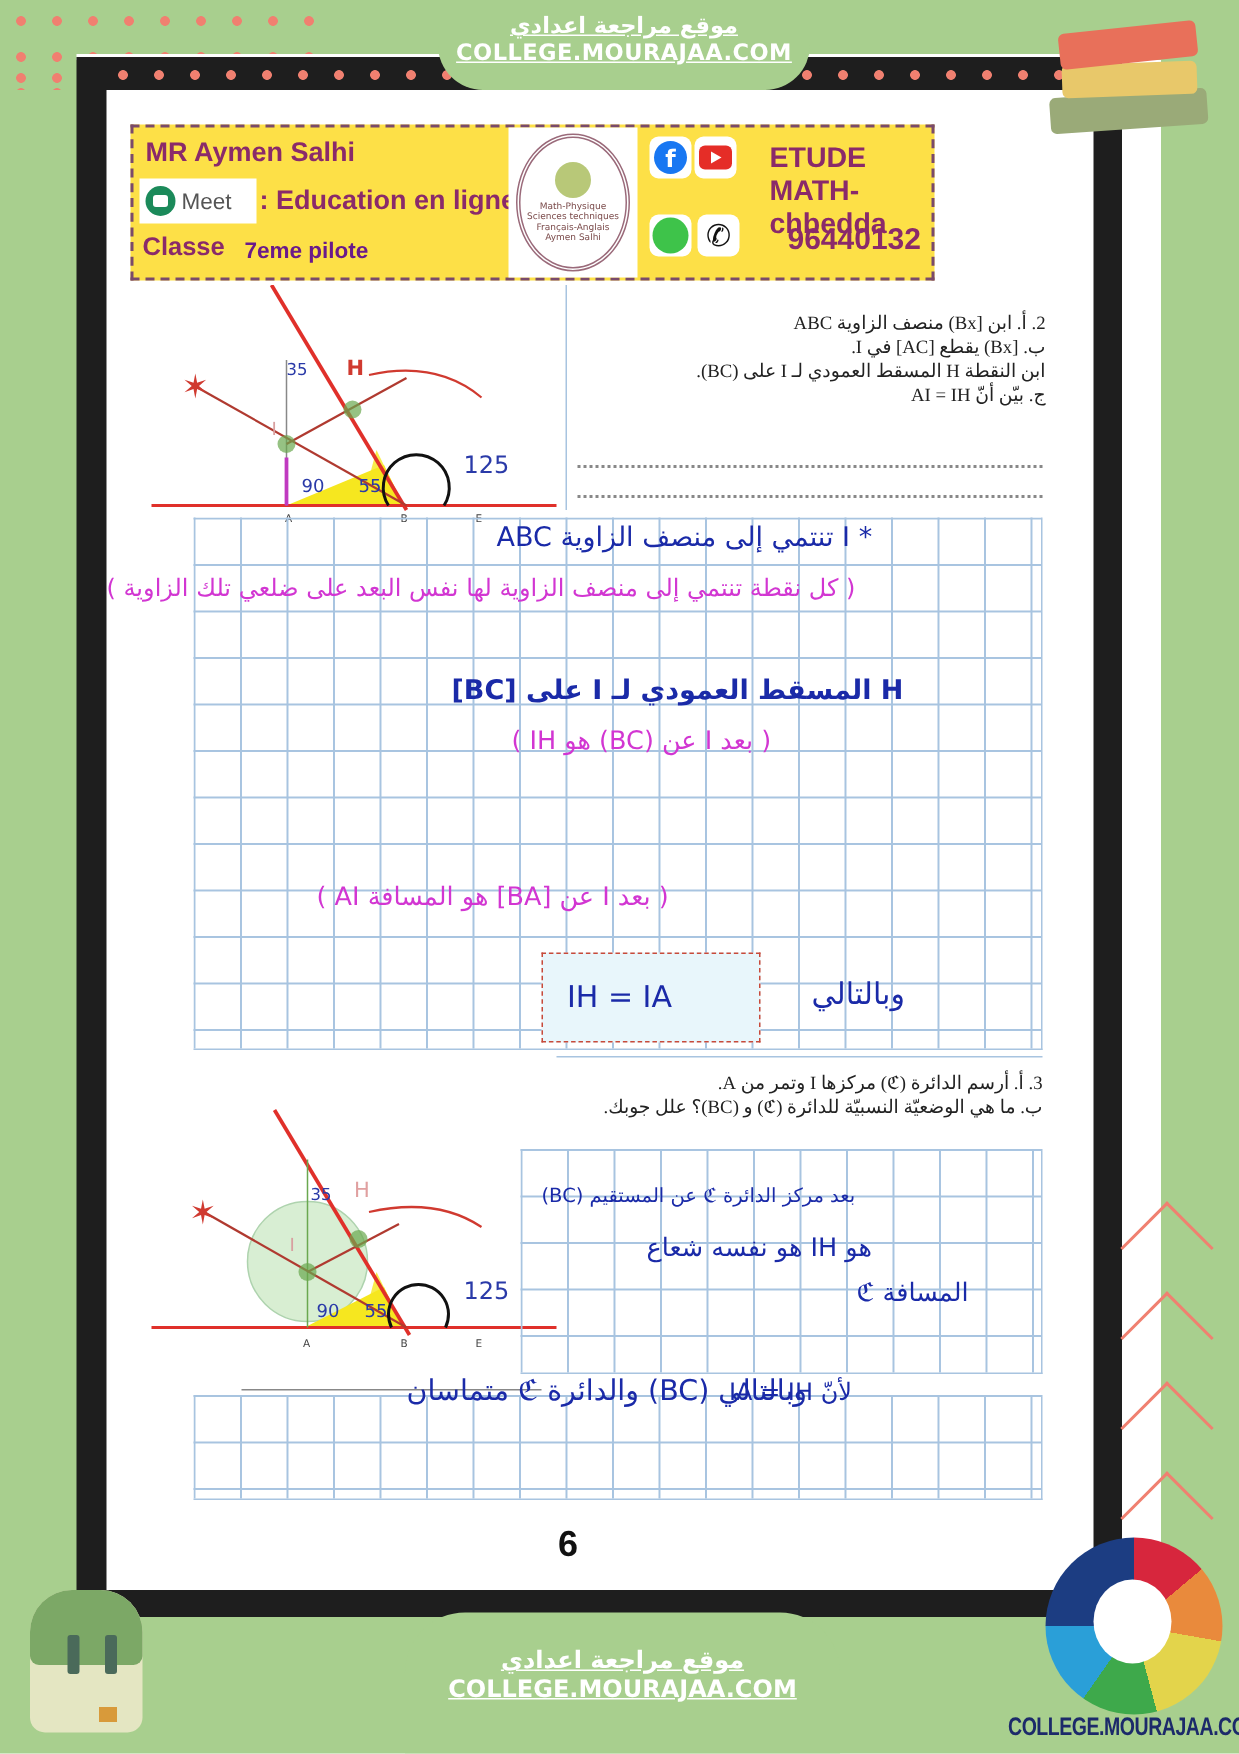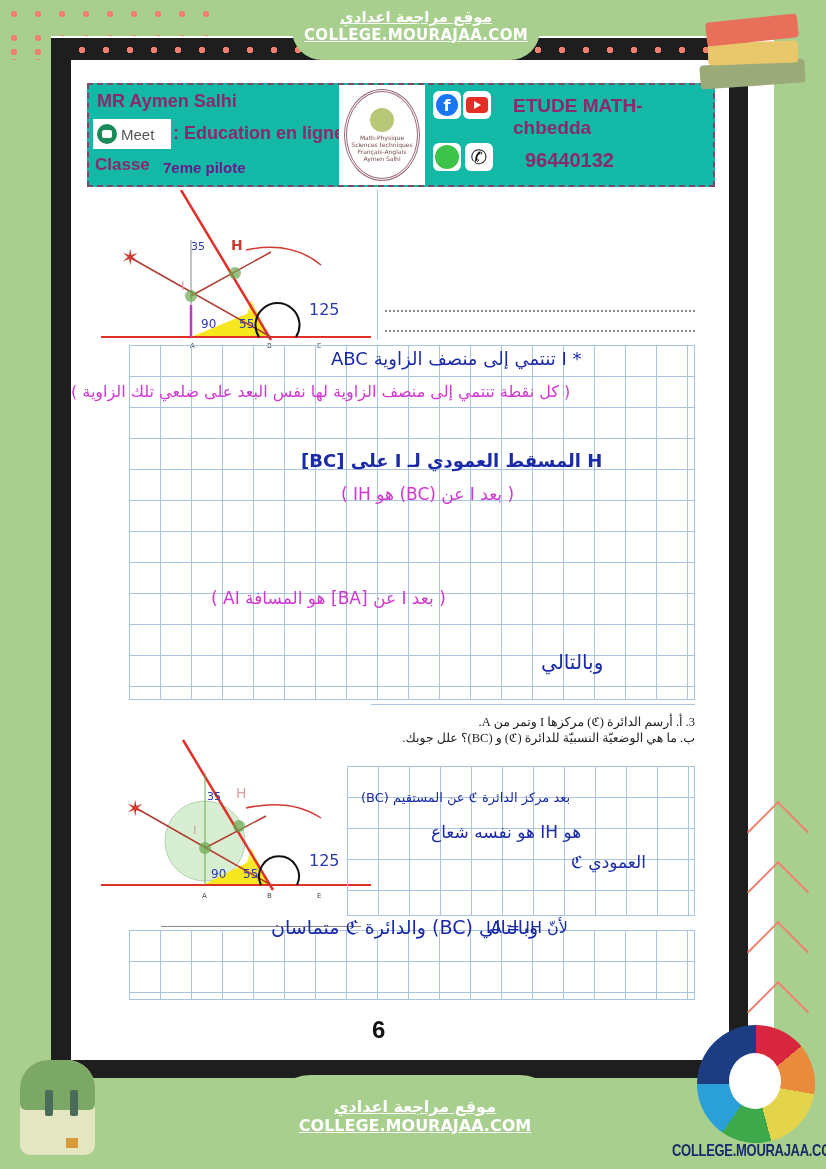--- a/index.html
+++ b/index.html
@@ -27,21 +27,21 @@
   
   .banner { position: absolute; left: 292px; top: 0; width: 248px; height: 60px; background: #a8cf8e;
     border-radius: 0 0 30px 30px; text-align: center; color: #fff; padding-top: 8px; }
   .banner .ar { font-size: 15px; font-weight: bold; text-decoration: underline; }
   .banner .en { font-size: 15px; font-weight: bold; text-decoration: underline; letter-spacing: 0.3px; }
   .footer-banner { position: absolute; left: 270px; top: 1075px; width: 290px; height: 94px; background: #a8cf8e;
     border-radius: 40px 40px 0 0; text-align: center; color: #fff; padding-top: 22px; }
   .footer-banner .ar, .footer-banner .en { font-size: 16px; font-weight: bold; text-decoration: underline; }
 
   
-  .hdr { position: absolute; left: 87px; top: 83px; width: 628px; height: 104px; border: 2px dashed #7a4a6a; background: #14b8a6; padding-left: 20px; }
+  .hdr { position: absolute; left: 87px; top: 83px; width: 536px; height: 104px; border: 2px dashed #7a4a6a; background: #fde047; padding-left: 20px; }
   .hdr .t { position: absolute; color: #8a2a6a; font-weight: bold; font-family: "Liberation Sans", sans-serif; }
   .hdr .name { left: 8px; top: 6px; font-size: 18px; }
   .meet-box { position: absolute; left: 4px; top: 34px; width: 78px; height: 30px; background: #fff; display: flex; align-items: center; padding-left: 4px; }
   .meet-ic { width: 20px; height: 20px; border-radius: 50%; background: #1b8a5a; position: relative; }
   .meet-ic::after { content: ""; position: absolute; left: 5px; top: 6px; width: 10px; height: 8px; background: #fff; border-radius: 2px; }
   .meet-lbl { font-family: "Liberation Sans", sans-serif; font-size: 15px; color: #555; margin-left: 4px; }
   .hdr .edu { left: 84px; top: 38px; font-size: 18px; }
   .hdr .cls { left: 6px; top: 70px; font-size: 17px; }
   .hdr .cls2 { left: 74px; top: 74px; font-size: 15px; color: #6a1a8a; }
   .stamp { position: absolute; left: 250px; top: 0; width: 86px; height: 100px; background: #fff; display:flex; align-items:center; justify-content:center; }
@@ -135,20 +135,26 @@
         <span></span>
       </div>
     <div class="soc wa">
         <span></span>
       </div>
     <div class="soc ph">✆</div>
     <div class="t etude">ETUDE MATH-chbedda</div>
     <div class="t phone">96440132</div>
   </div>
 
+  <div class="q" style="left:330px;top:147px;width:296px;">
+    <div>2. أ. ابن [Bx) منصف الزاوية ABC</div>
+    <div>ب. [Bx) يقطع [AC] في I.</div>
+    <div>ابن النقطة H المسقط العمودي لـ I على (BC).</div>
+    <div>ج. بيّن أنّ AI = IH</div>
+  </div>
   <div class="dots-line" style="left:314px;top:250px;width:310px;"></div>
   <div class="dots-line" style="left:314px;top:270px;width:310px;"></div>
   <div style="position:absolute;left:306px;top:130px;width:1px;height:150px;background:#a8c4e0;"></div>
 
   <svg class="fig" style="left:20px;top:130px;" width="300" height="160" viewBox="0 0 300 160">
     <polygon points="100,147 178,147 165,120" fill="#f6e71f"></polygon>
     <polygon points="160,110 178,147 150,147" fill="#f6e71f" opacity="0.8"></polygon>
     <line x1="10" y1="147" x2="280" y2="147" stroke="#e0302a" stroke-width="2"></line>
     <line x1="178" y1="147" x2="275" y2="147" stroke="#e0302a" stroke-width="2" stroke-dasharray="5,3"></line>
     <line x1="90" y1="0" x2="180" y2="150" stroke="#e0302a" stroke-width="2.5"></line>
@@ -172,20 +178,23 @@
     <text x="30" y="75" fill="#d03a30" font-size="22">✶</text>
   </svg>
 
   <div class="grid" style="left:58px;top:285px;width:566px;height:355px;"></div>
 
   <div class="hw blue" style="left:260px;top:288px;font-size:18px;">* I تنتمي إلى منصف الزاوية ABC</div>
   <div class="hw pink" style="left:0px;top:322px;font-size:16px;">( كل نقطة تنتمي إلى منصف الزاوية لها نفس البعد على ضلعي تلك الزاوية )</div>
   <div class="hw blue" style="left:230px;top:390px;font-size:18px;font-weight:bold;">H المسقط العمودي لـ I على [BC]</div>
   <div class="hw pink" style="left:270px;top:424px;font-size:17px;">( بعد I عن (BC) هو IH )</div>
   <div class="hw pink" style="left:140px;top:528px;font-size:17px;">( بعد I عن [BA] هو المسافة AI )</div>
+  <div class="box" style="left:290px;top:575px;width:146px;height:60px;">
+    <div class="hw blue" style="left:16px;top:16px;font-size:20px;direction:ltr;">IH = IA</div>
+  </div>
   <div class="hw blue" style="left:470px;top:590px;font-size:20px;">وبالتالي</div>
 
   <div style="position:absolute;left:300px;top:644px;width:324px;height:1px;background:#a8c4e0;"></div>
   <div class="q" style="left:240px;top:654px;width:384px;">
     <div>3. أ. أرسم الدائرة (ℭ) مركزها I وتمر من A.</div>
     <div>ب. ما هي الوضعيّة النسبيّة للدائرة (ℭ) و (BC)؟ علل جوبك.</div>
   </div>
 
   <svg class="fig" style="left:20px;top:678px;" width="300" height="165" viewBox="0 0 300 165">
     <circle cx="114" cy="103" r="40" fill="#cfeac8" stroke="#9ac89a" stroke-width="1" opacity="0.8"></circle>
@@ -212,21 +221,21 @@
     <text x="226" y="160" fill="#444" font-size="7">E</text>
     <text x="35" y="78" fill="#d03a30" font-size="22">✶</text>
   </svg>
 
   <div class="grid" style="left:276px;top:706px;width:348px;height:150px;"></div>
   <div class="grid" style="left:58px;top:870px;width:566px;height:70px;"></div>
   <div style="position:absolute;left:90px;top:866px;width:200px;height:1px;background:#888;"></div>
 
   <div class="hw blue" style="left:290px;top:730px;font-size:13px;">بعد مركز الدائرة ℭ عن المستقيم (BC)</div>
   <div class="hw blue" style="left:360px;top:762px;font-size:17px;">هو IH هو نفسه شعاع</div>
-  <div class="hw blue" style="left:500px;top:792px;font-size:17px;">العمودي ℭ</div>
+  <div class="hw blue" style="left:500px;top:792px;font-size:17px;">المسافة ℭ</div>
   <div class="hw blue" style="left:415px;top:858px;font-size:16px;">لأنّ IA = IH</div>
   <div class="hw blue" style="left:200px;top:856px;font-size:19px;">وبالتالي (BC) والدائرة ℭ متماسان</div>
 
 </div>
 
 <div class="pagenum">6</div>
 
 <div class="banner">
   <div class="ar">موقع مراجعة اعدادي</div>
   <div class="en">COLLEGE.MOURAJAA.COM</div>

